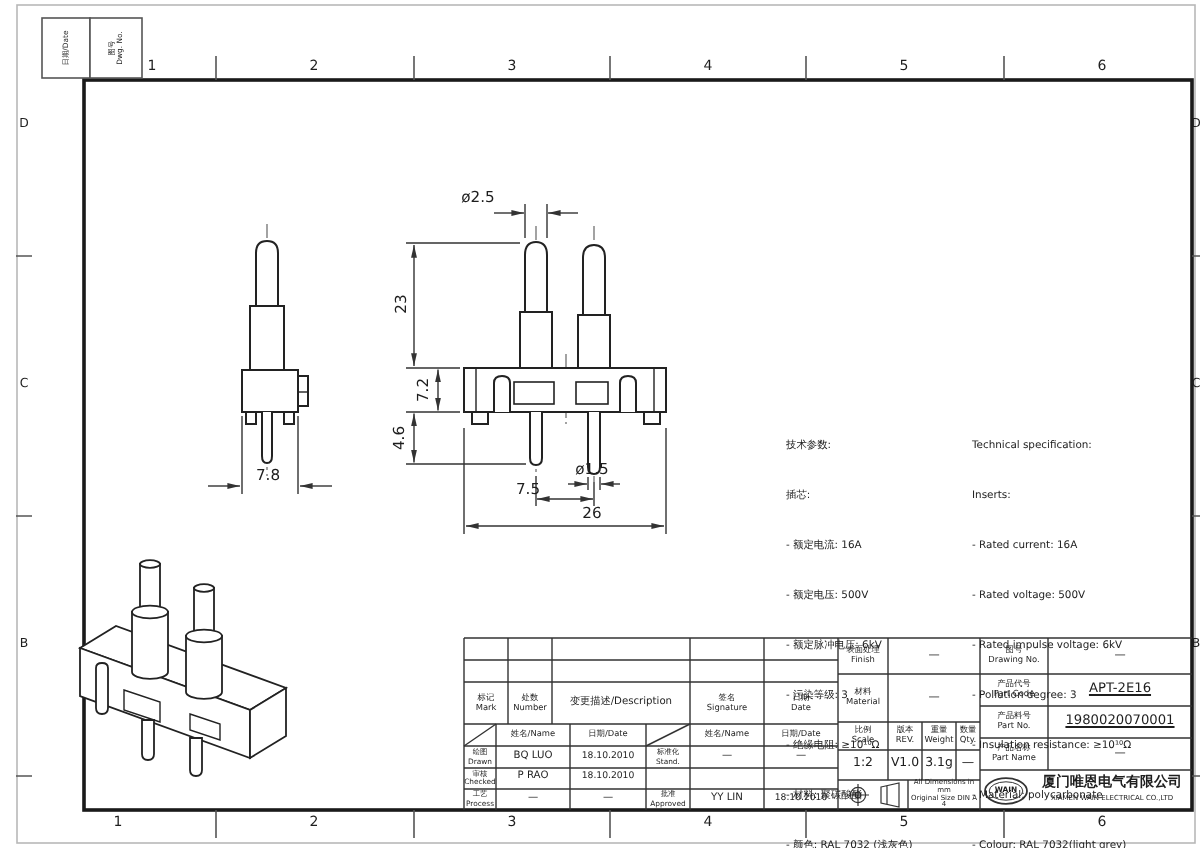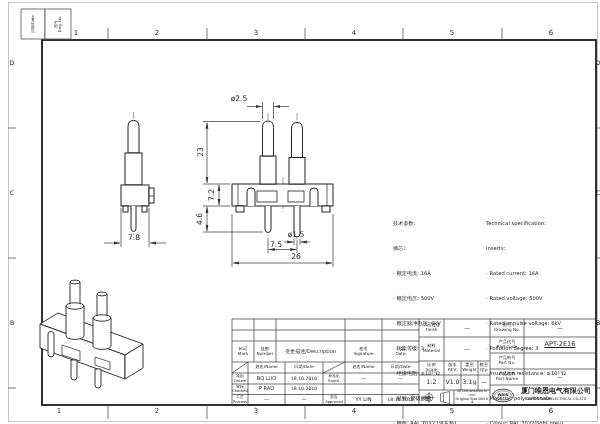--- a/index.html
+++ b/index.html
@@ -155,21 +155,21 @@
   <div class="t rot f36" style="left:33px;top:24px">日期/Date</div>
   <div class="t rot f36" style="left:58px;top:24px">图号
 Dwg. No.</div>
 
   <div class="t ctr f75" style="left:134px;top:238px">7.8</div>
   <div class="t ctr f75" style="left:239px;top:99px">ø2.5</div>
   <div class="t rot f75" style="left:201px;top:152px">23</div>
   <div class="t rot f75" style="left:212px;top:195px">7.2</div>
   <div class="t rot f75" style="left:200px;top:219px">4.6</div>
   <div class="t ctr f75" style="left:296px;top:235px">ø1.5</div>
-  <div class="t ctr f75" style="left:276px;top:245px">7.5</div>
+  <div class="t ctr f75" style="left:264px;top:245px">7.5</div>
   <div class="t ctr f75" style="left:296px;top:257px">26</div>
 
   <div class="speccol" style="left:393px;top:202px;width:88px">
     <div>技术参数:</div>
     <div>插芯:</div>
     <div>- 额定电流: 16A</div>
     <div>- 额定电压: 500V</div>
     <div>- 额定脉冲电压: 6kV</div>
     <div>- 污染等级: 3</div>
     <div>- 绝缘电阻: ≥10¹⁰Ω</div>
@@ -252,20 +252,21 @@
 Original Size DIN A 4</div>
 
   <div class="t f4" style="left:490px;top:319px;width:34px;height:18px">图号
 Drawing No.</div>
   <div class="t f55" style="left:524px;top:319px;width:72px;height:18px">—</div>
   <div class="t f4" style="left:490px;top:337px;width:34px;height:16px">产品代号
 Part Code</div>
   <div class="t f65" style="left:524px;top:337px;width:72px;height:16px">APT-2E16</div>
   <div class="t f4" style="left:490px;top:353px;width:34px;height:16px">产品料号
 Part No.</div>
+  <div class="t f65" style="left:524px;top:353px;width:72px;height:16px">1980020070001</div>
   <div class="t f4" style="left:490px;top:369px;width:34px;height:16px">产品名称
 Part Name</div>
   <div class="t f55" style="left:524px;top:369px;width:72px;height:16px">—</div>
   <div class="t f36 bold" style="left:493px;top:391px;width:20px;height:9px">WAIN</div>
   <div class="t f7 bold" style="left:516px;top:386px;width:80px;height:11px">厦门唯恩电气有限公司</div>
   <div class="t f3" style="left:516px;top:396px;width:80px;height:8px">XIAMEN WAIN ELECTRICAL CO.,LTD</div>
 
 </div>
 
 </body></html>

